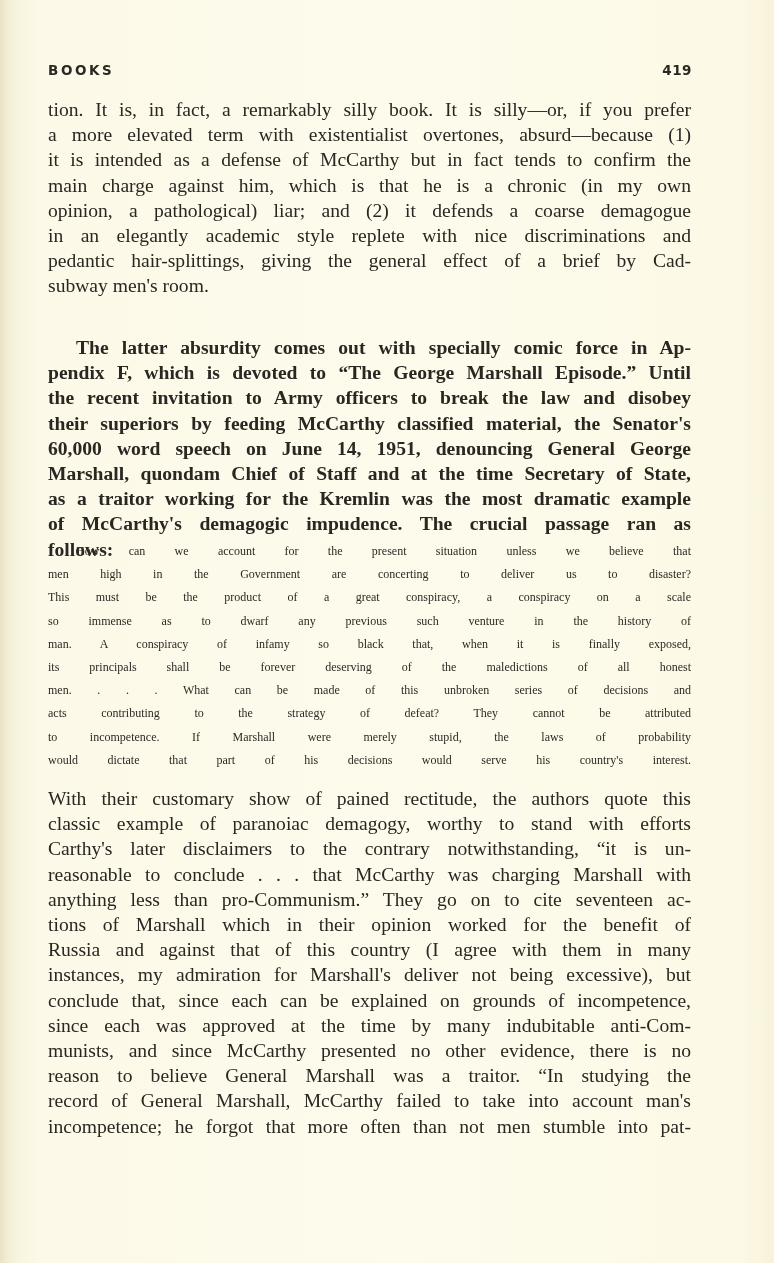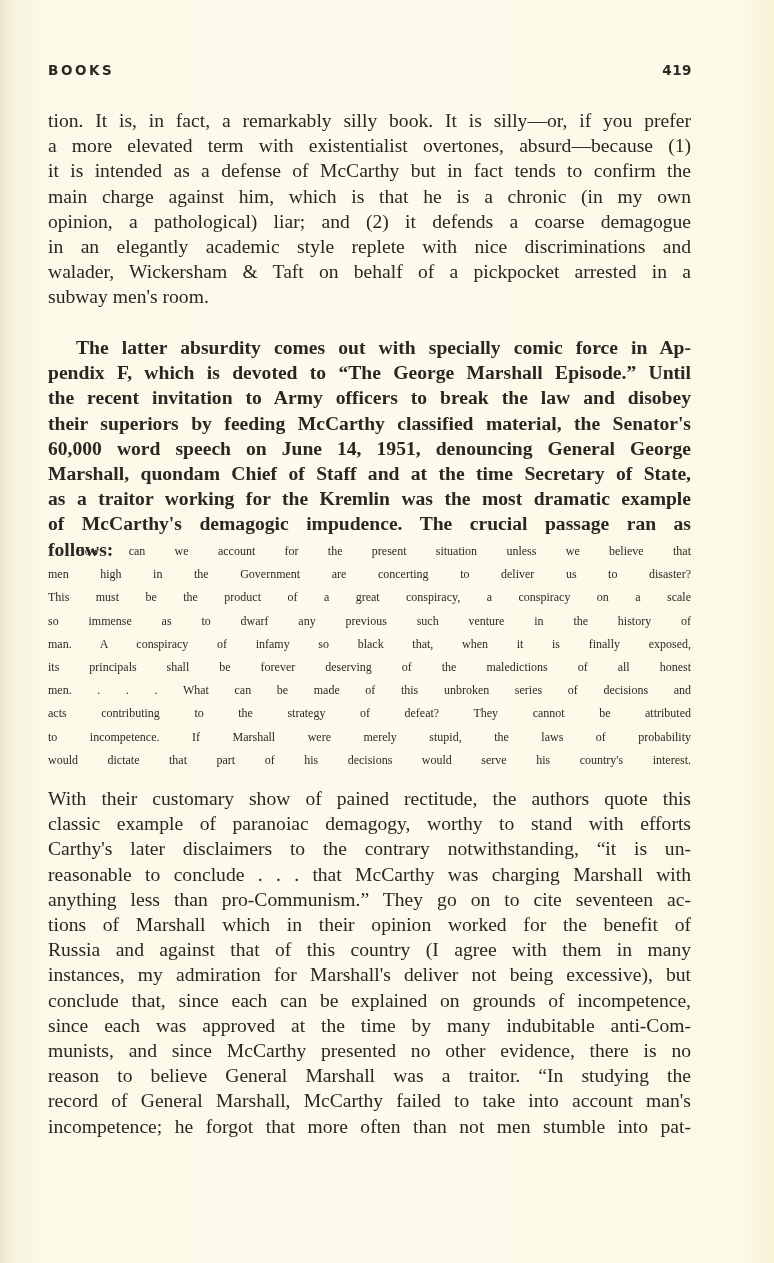--- a/index.html
+++ b/index.html
@@ -49,21 +49,21 @@
     .text-block {
       position: absolute;
       left: 48px;
       width: 643px;
       font-size: 19.6px;
       line-height: 25.2px;
       text-align: justify;
       text-justify: inter-word;
       hyphens: none;
     }
-    #para1 { top: 108px; }
+    #para1 { top: 97px; }
     #para2 { top: 335px; font-weight: bold; }
     #quote {
       top: 540px;
       font-size: 12px;
       line-height: 23.2px;
       color: #2d2925;
       font-family: Liberation Serif, serif;
     }
     #para3 { top: 786px; }
     .line {
@@ -86,21 +86,21 @@
     <span class="page-number">419</span>
   </div>
 
   <div class="text-block" id="para1">
       <span class="line">tion. It is, in fact, a remarkably silly book. It is silly—or, if you prefer</span>
       <span class="line">a more elevated term with existentialist overtones, absurd—because (1)</span>
       <span class="line">it is intended as a defense of McCarthy but in fact tends to confirm the</span>
       <span class="line">main charge against him, which is that he is a chronic (in my own</span>
       <span class="line">opinion, a pathological) liar; and (2) it defends a coarse demagogue</span>
       <span class="line">in an elegantly academic style replete with nice discriminations and</span>
-      <span class="line">walader, Wickersham &amp; Taft on behalf of a pickpocket arrested in a</span>
+      <span class="line">pedantic hair-splittings, giving the general effect of a brief by Cad-</span>
       <span class="line last">subway men's room.</span>
     </div>
 
   <div class="text-block indent-first" id="para2">
       <span class="line" style="padding-left: 28px;">The latter absurdity comes out with specially comic force in Ap-</span>
       <span class="line">pendix F, which is devoted to “The George Marshall Episode.” Until</span>
       <span class="line">the recent invitation to Army officers to break the law and disobey</span>
       <span class="line">their superiors by feeding McCarthy classified material, the Senator's</span>
       <span class="line">60,000 word speech on June 14, 1951, denouncing General George</span>
       <span class="line">Marshall, quondam Chief of Staff and at the time Secretary of State,</span>

